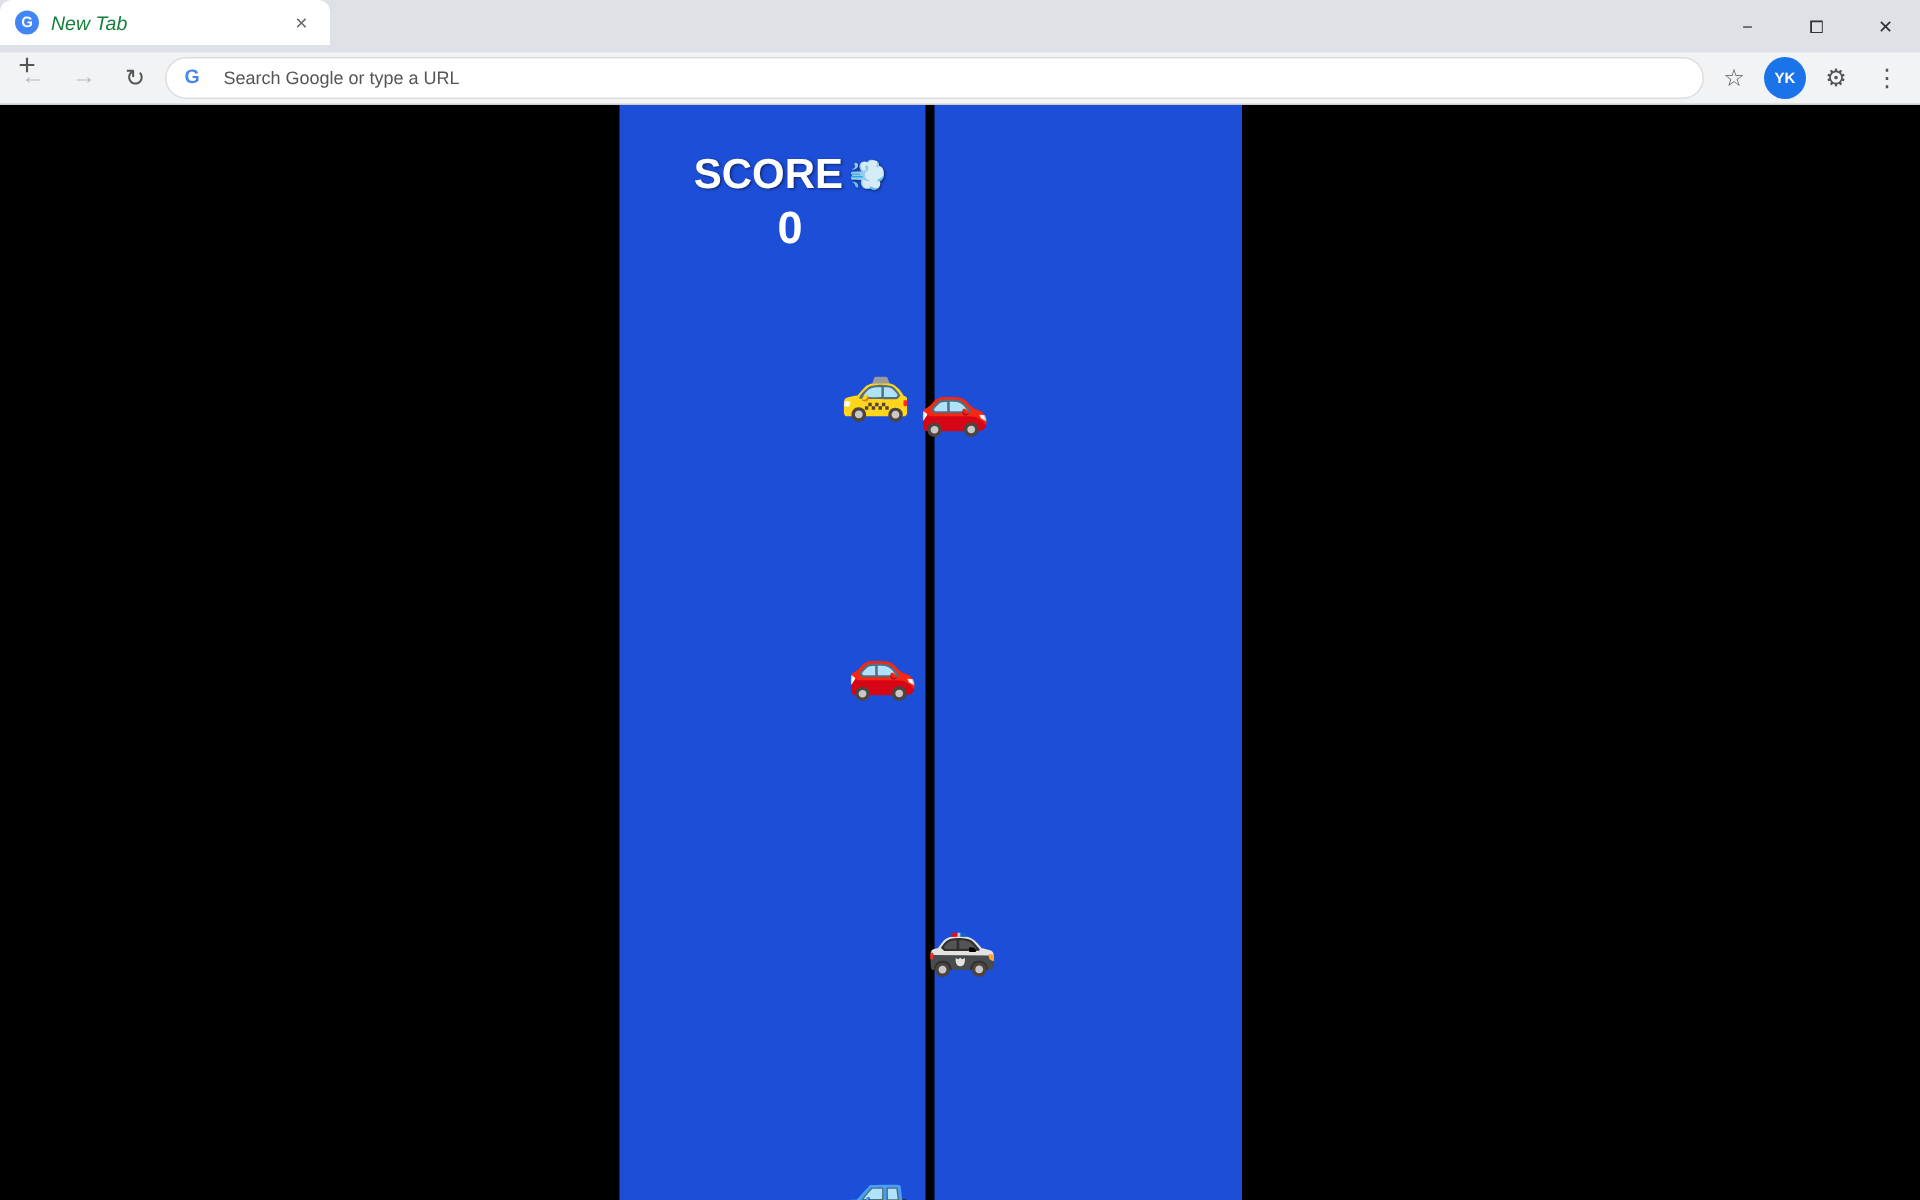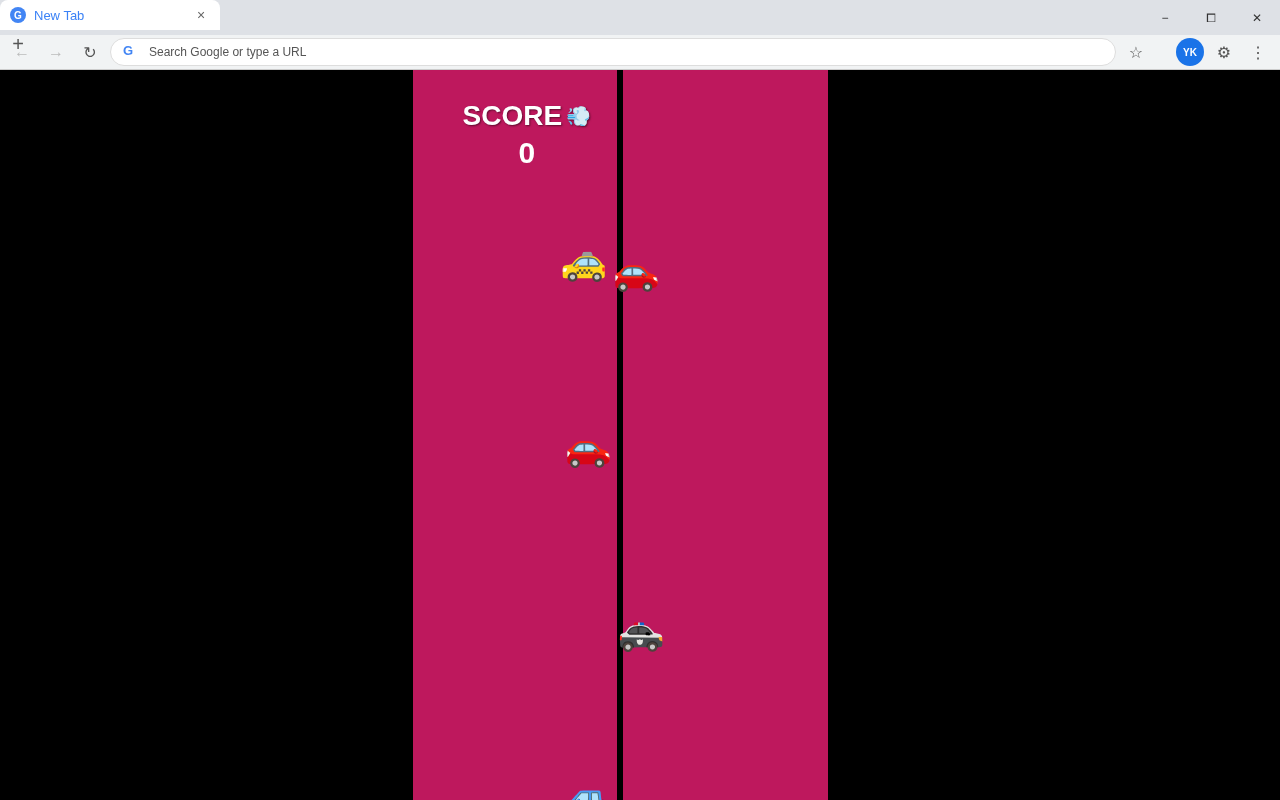--- a/index.html
+++ b/index.html
@@ -38,21 +38,22 @@
       align-items: center;
       justify-content: center;
       font-size: 10px;
       color: white;
       font-weight: bold;
     }
 
     .tab-title {
       flex: 1;
       font-size: 13px;
-      color: #3b82f6;
+      color: #15803d;
+      font-style: italic;
     }
 
     .tab-close {
       width: 18px;
       height: 18px;
       border-radius: 50%;
       display: flex;
       align-items: center;
       justify-content: center;
       font-size: 14px;
@@ -173,21 +174,21 @@
       display: flex;
       align-items: center;
       justify-content: center;
       position: relative;
     }
 
     
     .game-container {
       width: 415px;
       height: 730px;
-      background: #be185d;
+      background: #1d4ed8;
       position: relative;
       overflow: hidden;
       left: -20px;
     }
 
     
     .center-line {
       position: absolute;
       left: 50%;
       top: 0;
@@ -268,21 +269,21 @@
     <div class="nav-btn disabled">←</div>
     <div class="nav-btn disabled">→</div>
     <div class="nav-btn">↻</div>
 
     <div class="address-input">
       <span class="g-icon" style="color:#4285f4;font-weight:bold;font-size:13px;">G</span>
       <span style="color:#555;font-size:12px;">Search Google or type a URL</span>
     </div>
 
     <div class="bookmark-icon">☆</div>
-    <div class="profile-circle" style="font-size:10px;margin-left:20px;">YK</div>
+    <div class="profile-circle" style="font-size:10px;">YK</div>
     <div class="ext-icon">⚙</div>
     <div class="menu-icon">⋮</div>
   </div>
 
   <div class="content-area">
 
     <div class="game-container">
 
       <div class="center-line"></div>
 

